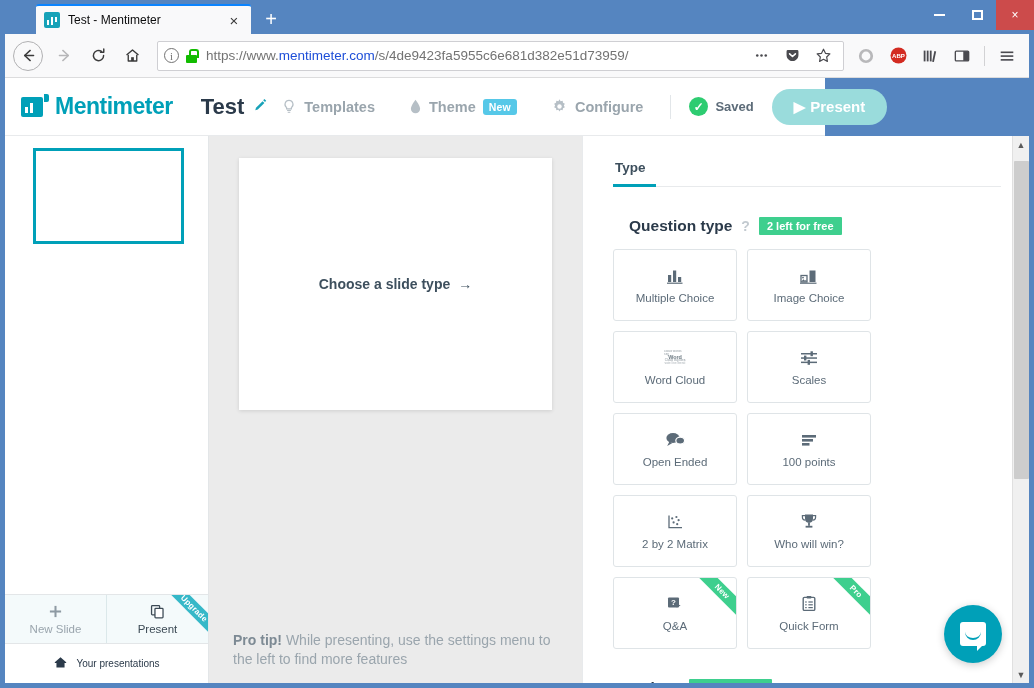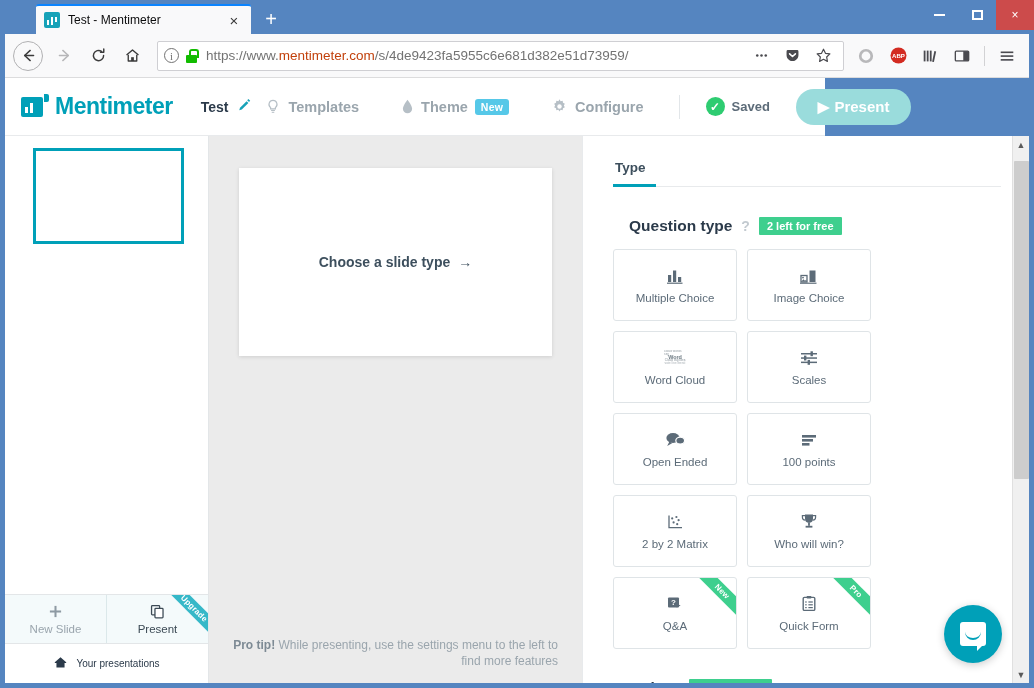--- a/index.html
+++ b/index.html
@@ -114,21 +114,21 @@
   }
   .url-lock::after {
     content:""; position:absolute; left:3.5px; top:1px; width:6px; height:7px;
     border:2px solid #12bc00; border-bottom:none; border-radius:3px 3px 0 0;
   }
   #urltext {
     font-size: 13.5px; color: #0c0c0d; white-space: nowrap;
     overflow: hidden; flex: 1;
   }
   #urltext .dim { color: #737373; }
-  #urltext .strong { color: #c2410c; }
+  #urltext .strong { color: #1d4ed8; }
   .url-actions { display: flex; align-items: center; gap: 3px; flex: none; padding-left: 4px;}
   .toolbar-icons { display: flex; align-items: center; gap: 4px; flex: none; }
   .tb-ico {
     width: 28px; height: 28px;
     display: flex; align-items: center; justify-content: center;
     color: #4a4a4f;
   }
   .tb-sep { width: 1px; height: 20px; background: #d2d2d4; margin: 0 4px; }
 
   
@@ -155,24 +155,24 @@
   .logo-tail {
     width: 5px; height: 8px; background: #00a0b8; border-radius: 0 2px 2px 0;
     margin-left: -5px; margin-right: 6px; align-self: flex-end; margin-bottom: 18px;
   }
   .logo-text {
     font-size: 23px; font-weight: bold; color: #00a0b8; letter-spacing: -0.5px;
   }
   #presentation-title {
     display: flex; align-items: center; margin-left: 28px;
   }
-  .pres-name { font-size: 14px; font-weight: bold; color: #2b3a4a; }
+  .pres-name { font-size: 22px; font-weight: bold; color: #2b3a4a; }
   .pencil-icon { margin-left: 9px; color: #17a2b8; font-size: 14px; transform: rotate(0deg); }
   #headeractions {
-    margin-left: auto; display: flex; align-items: center; gap: 16px; padding-right: 14px;
+    margin-left: auto; display: flex; align-items: center; gap: 8px; padding-right: 14px;
   }
   .hdr-item {
     display: flex; align-items: center; gap: 7px;
     font-size: 14.5px; font-weight: bold; color: #9aa5ad;
     padding: 0 13px;
   }
   .hdr-ico { color: #b6bfc6; display:flex; align-items:center; }
   .badge-new {
     background: #56c8e8; color: #fff; font-size: 10.5px; font-weight: bold;
     padding: 2px 6px; border-radius: 3px; letter-spacing: .2px;
@@ -250,32 +250,32 @@
   #your-presentations .yp-label { font-size: 10px; color: #2b3a4a; }
 
   
   #canvaspane {
     flex: 1; background: #ebebeb;
     display: flex; flex-direction: column;
     align-items: center;
     position: relative;
   }
   #slide-canvas {
-    width: 313px; height: 188px; margin-top: 32px;
+    width: 313px; height: 252px; margin-top: 22px;
     background: #fff;
     box-shadow: 0 1px 4px rgba(0,0,0,.12);
     display: flex; align-items: center; justify-content: center;
   }
   .canvas-cta {
     font-size: 14px; font-weight: bold; color: #3d4f5d;
     display: flex; align-items: center; gap: 8px;
   }
   #protip {
     position: absolute; bottom: 14px; left: 0; width: 100%;
-    text-align: right; font-size: 12px; color: #9aa5ad;
+    text-align: left; font-size: 14px; color: #9aa5ad;
     line-height: 1.35; padding: 0 24px;
   }
   #protip b { color: #7d8a94; }
 
   
   #typepane {
     width: 447px; flex: none; background: #fff;
     position: relative; overflow: hidden;
     border-left: 1px solid #e8eaec;
   }

